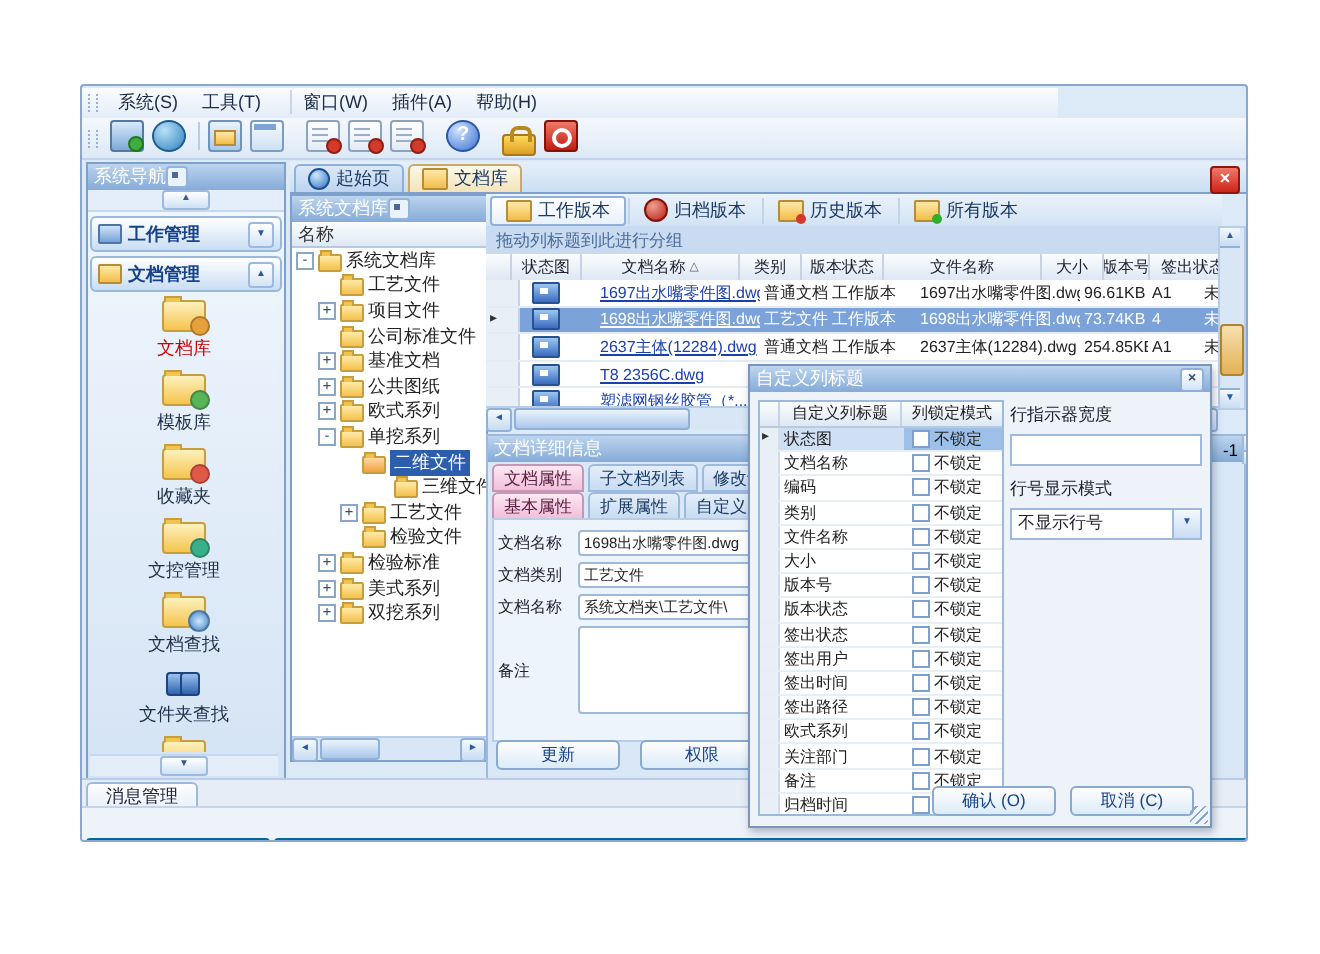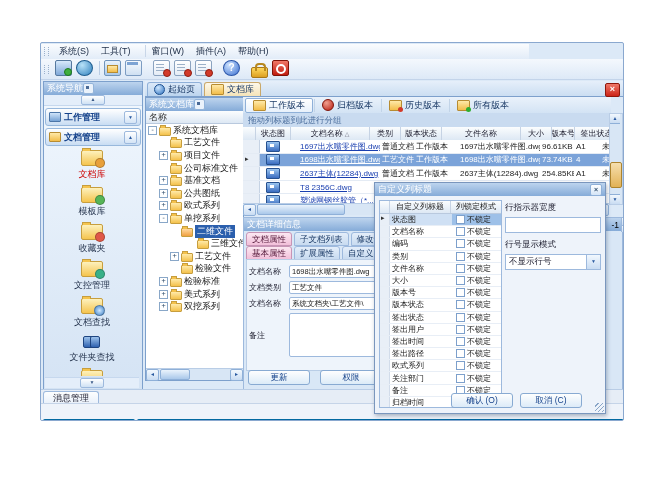--- a/index.html
+++ b/index.html
@@ -177,21 +177,21 @@
   .dlabel{margin:2px 0 3px 0;}
   .spinbox{display:flex;height:14px;background:#fff;border:1px solid #9db9dd;margin-bottom:6px;}
   .spininput{flex:1;border:none;outline:none;text-align:right;font:8.5px "Liberation Sans",sans-serif;padding-right:2px;background:transparent;}
   .spinbtns{flex:none;width:11px;display:flex;flex-direction:column;}
   .spb{flex:1;background:linear-gradient(#f2f8fe,#c9dcf2);border-left:1px solid #9db9dd;font-size:4px;line-height:6px;text-align:center;color:#2a5aa0;}
   .spb+.spb{border-top:1px solid #9db9dd;}
   .ddbox{display:flex;height:14px;background:#fff;border:1px solid #9db9dd;}
   .ddval{flex:1;line-height:13px;padding-left:3px;overflow:hidden;white-space:nowrap;}
   .ddbtn{flex:none;width:13px;background:linear-gradient(#f2f8fe,#c9dcf2);border-left:1px solid #9db9dd;
          font-size:5px;line-height:13px;text-align:center;color:#2a5aa0;}
-  .dlgbtns{position:absolute;right:23px;bottom:5px;display:flex;gap:7px;}
+  .dlgbtns{position:absolute;right:8px;bottom:5px;display:flex;gap:7px;}
   .grip2{position:absolute;right:1px;bottom:1px;width:9px;height:9px;
          background:repeating-linear-gradient(135deg,transparent 0 2px,#8aa6c8 2px 3px);}
   
   .msgrow{position:absolute;left:0;top:346px;width:582px;height:14px;background:#e6edf6;border-top:1px solid #b9cde6;}
   .msgtab{position:absolute;left:2px;top:1px;width:54px;height:12px;line-height:12px;text-align:center;
           background:linear-gradient(#fdfefe,#e8f0fa);border:1px solid #9db9dd;border-bottom:none;border-radius:3px 3px 0 0;color:#223;}
   .statusbar{position:absolute;left:0;top:360px;width:582px;height:17px;background:#eef3fa;border-top:1px solid #c5d4e8;
              display:flex;align-items:center;gap:2px;padding:0 2px;}
   .scell{height:12px;line-height:12px;padding:0 5px;border:2px solid #0369a1;border-radius:2px;background:#f4f8fc;color:#223;margin-top:28px;}
   .scell.wide{flex:1;text-align:left;}

